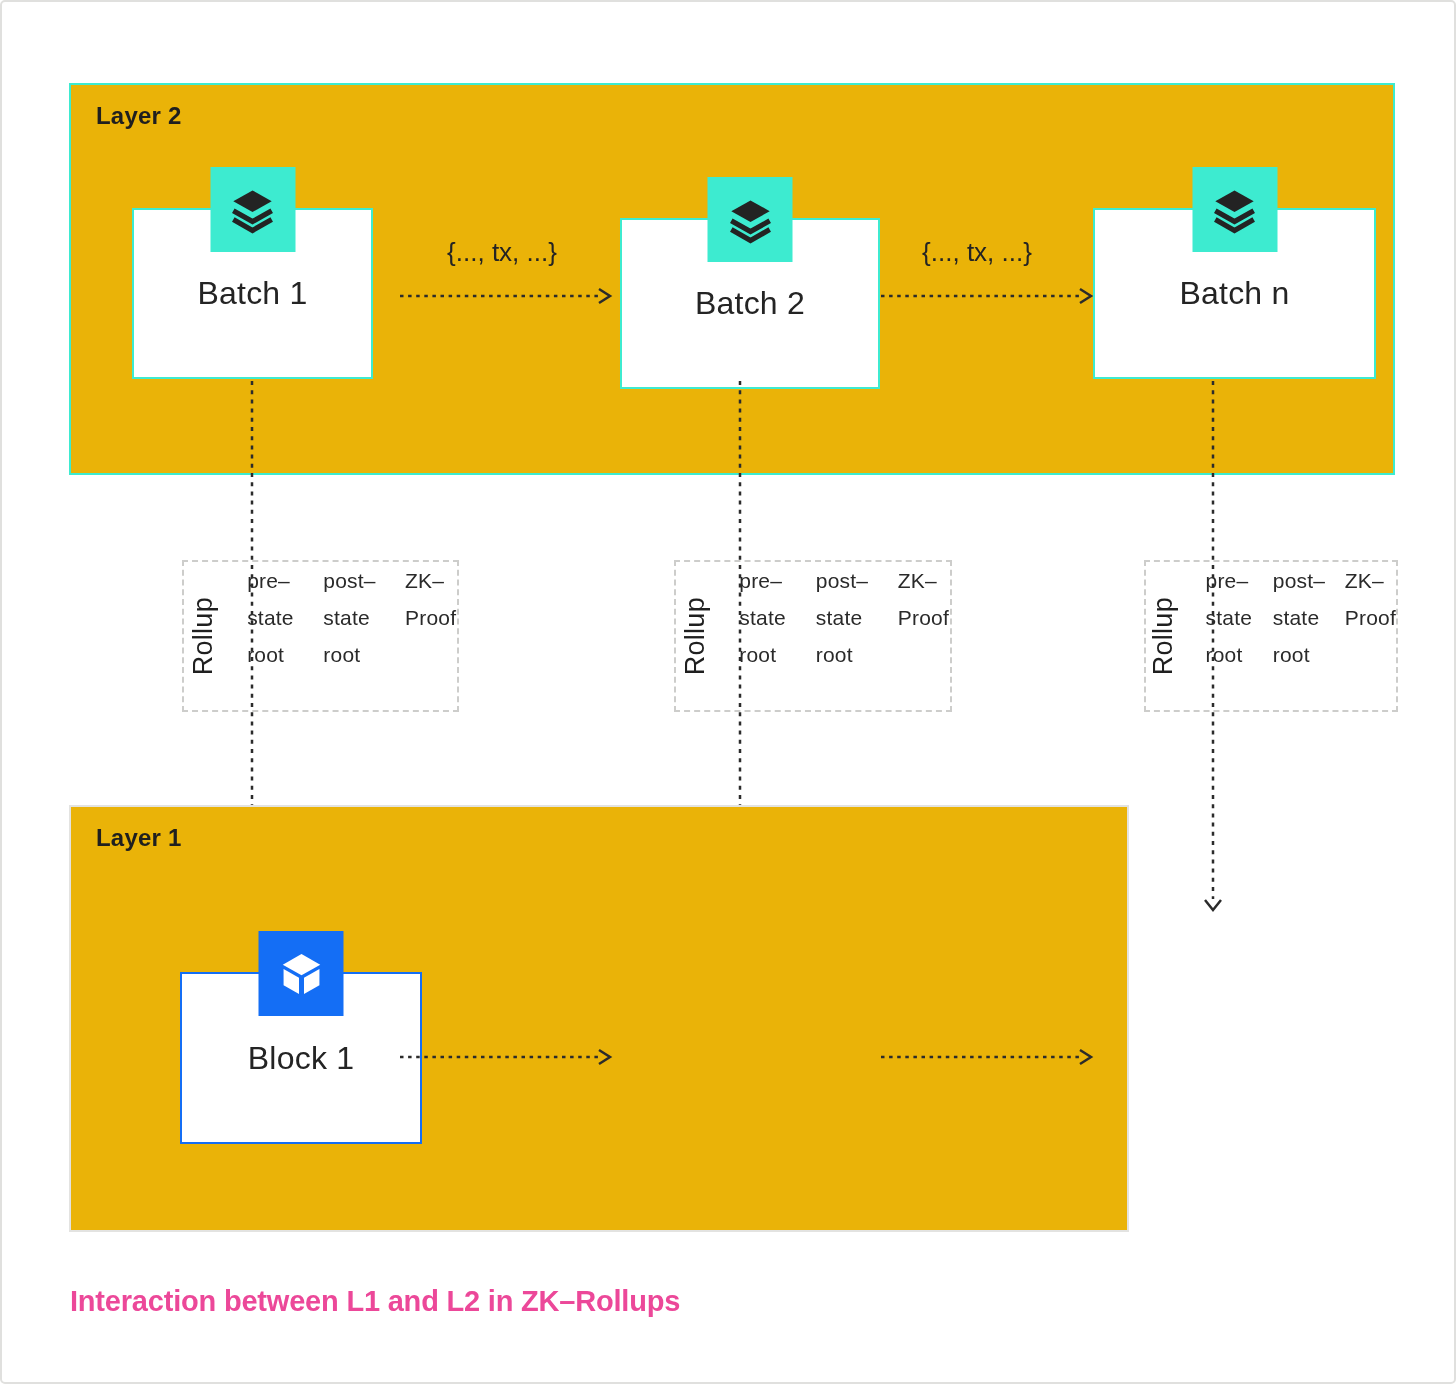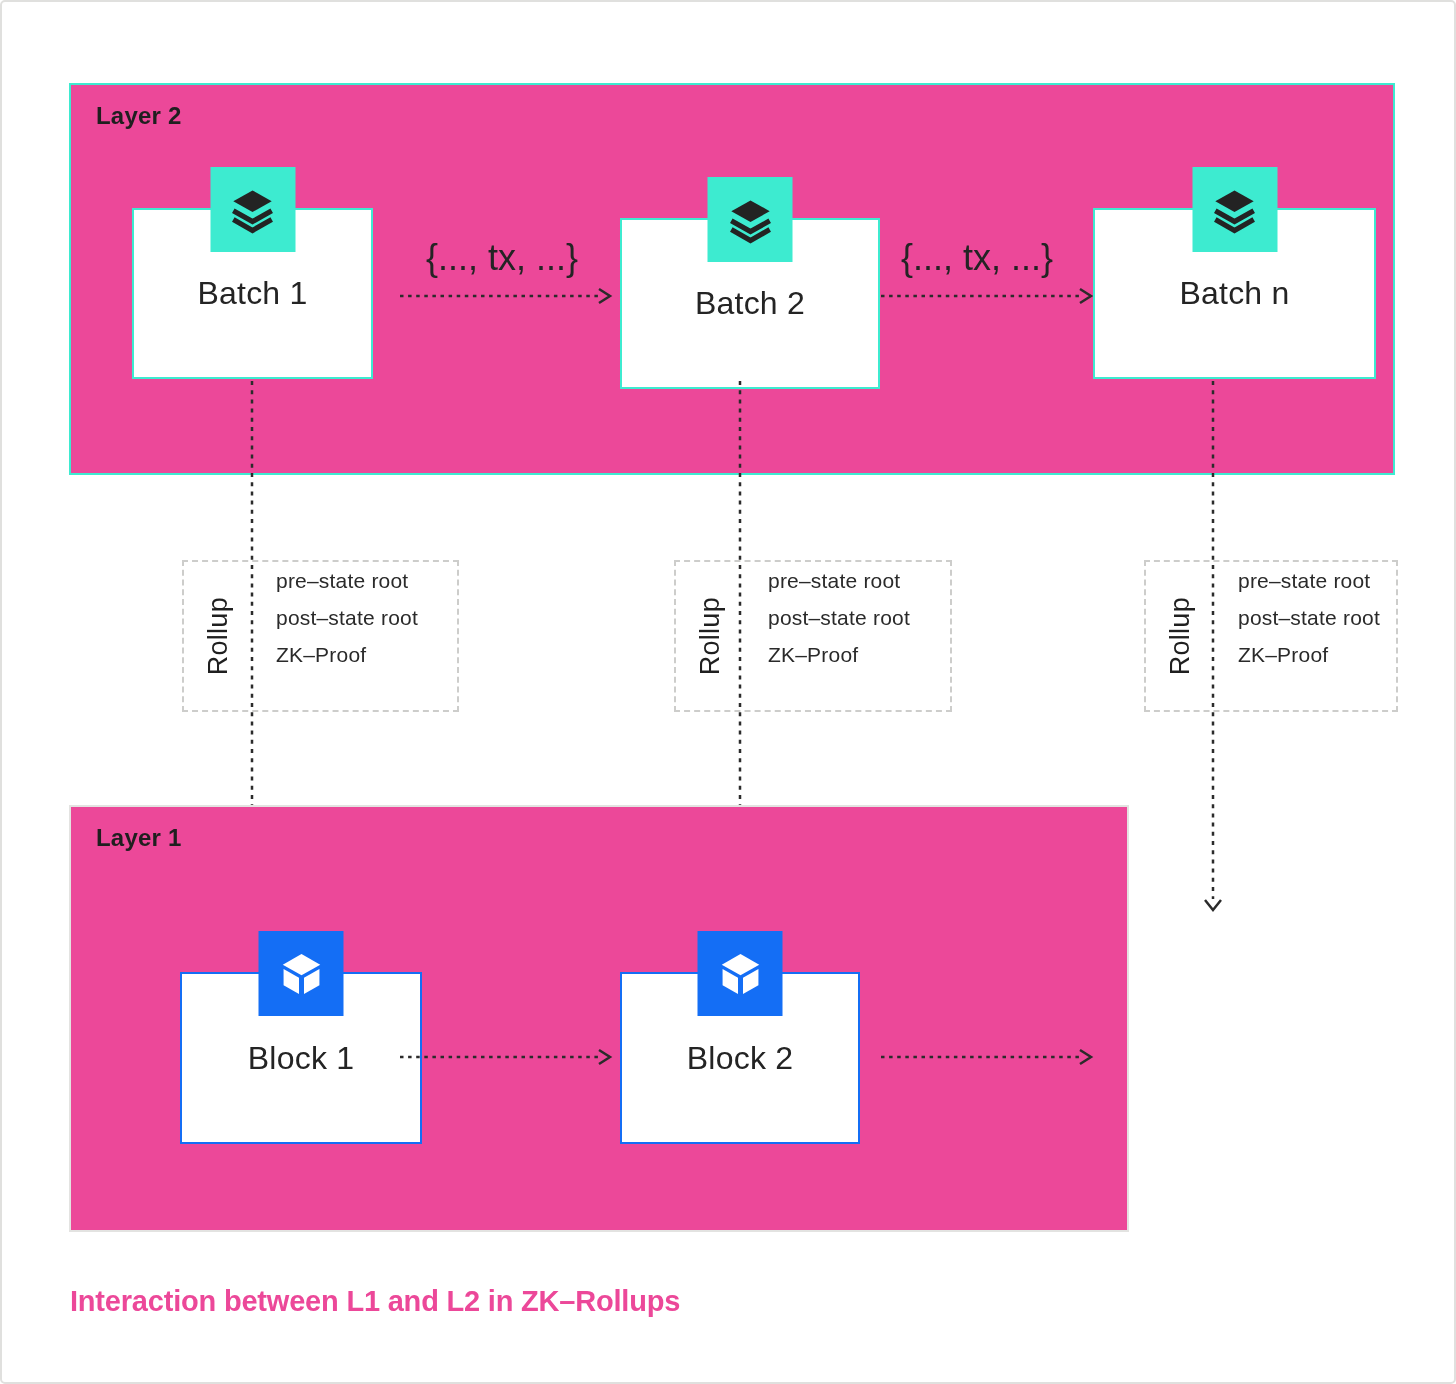--- a/index.html
+++ b/index.html
@@ -10,43 +10,43 @@
     --dash-gray:#CDCDCB;
     --arrow:#2B2B2B;
   }
   *{margin:0;padding:0;box-sizing:border-box;}
   body{background:#ffffff;font-family:"Liberation Sans","DejaVu Sans",sans-serif;color:var(--ink);}
   .canvas{
     position:relative;width:1456px;height:1384px;background:#ffffff;
     border:2px solid #E0E0DE;border-radius:5px;overflow:hidden;
   }
   
-  .panel{position:absolute;background:#ec4899;}
+  .panel{position:absolute;background:#eab308;}
   .panel-l2{left:67px;top:81px;width:1326px;height:392px;border:2px solid var(--teal);}
   .panel-l1{left:67px;top:803px;width:1060px;height:427px;border:2px solid var(--panel-gray);}
   .panel-label{position:absolute;left:25px;top:17px;font-size:24px;font-weight:600;letter-spacing:.2px;color:var(--ink);}
   
   .node{position:absolute;height:171px;background:#ffffff;display:flex;align-items:center;justify-content:center;}
   .node-label{font-size:32px;font-weight:500;color:#242424;letter-spacing:.2px;}
   .node-teal{border:2px solid var(--teal);}
   .node-blue{border:2px solid var(--blue);height:172px;}
   .node-icon{position:absolute;top:-43px;left:50%;transform:translateX(-50%);
     width:85px;height:85px;display:flex;align-items:center;justify-content:center;}
   .icon-teal{background:var(--teal);}
   .icon-blue{background:var(--blue);}
   
   .h-arrow{position:absolute;width:214px;height:18px;}
   .v-arrow{position:absolute;width:24px;height:534px;}
-  .tx-label{position:absolute;width:220px;text-align:center;font-size:36px;color:#242424;}
+  .tx-label{position:absolute;width:220px;text-align:center;font-size:26px;color:#242424;}
   
   .rollup-box{position:absolute;top:558px;height:152px;border:2px dashed var(--dash-gray);
     display:flex;background:transparent;}
   .rollup-side{width:68px;display:flex;align-items:center;justify-content:center;}
   .rollup-rotated{writing-mode:vertical-rl;transform:rotate(180deg);font-size:27px;color:var(--ink);letter-spacing:.3px;}
-  .rollup-lines{display:flex;flex-direction:column;justify-content:flex-start;padding-left:24px;}
+  .rollup-lines{display:flex;flex-direction:row;justify-content:space-between;padding-left:24px;}
   .rollup-line{font-size:21px;line-height:37px;color:#2A2A2A;letter-spacing:.2px;}
   
   .caption{position:absolute;left:68px;top:1283px;font-size:29px;font-weight:700;letter-spacing:-.2px;color:#ec4899;}
 </style>
 </head>
 <body>
 
 <div class="canvas">
 
   <div class="panel panel-l2">
@@ -156,30 +156,20 @@
         </svg>
       </span>
       <span class="node-label">Block 1</span>
     </div>
 
     <svg class="h-arrow" style="left:328px;top:241px;" viewBox="0 0 214 18">
       <line x1="1" y1="9" x2="200" y2="9" stroke="#2B2B2B" stroke-width="2.5" stroke-dasharray="3.5 4.6"></line>
       <polyline points="200,2 211,9 200,16" fill="none" stroke="#2B2B2B" stroke-width="2.5"></polyline>
     </svg>
 
-    <div class="node node-blue" style="left:549px;top:165px;width:240px;">
-      <span class="node-icon icon-blue">
-        <svg width="50" height="50" viewBox="0 0 24 24">
-          <polygon points="12,2.4 21,7.5 12,12.6 3,7.5" fill="#ffffff"></polygon>
-          <polygon points="3.4,9.6 10.8,13.8 10.8,21.6 3.4,17.4" fill="#ffffff"></polygon>
-          <polygon points="20.6,9.6 13.2,13.8 13.2,21.6 20.6,17.4" fill="#ffffff"></polygon>
-        </svg>
-      </span>
-      <span class="node-label">Block 2</span>
-    </div>
 
     <svg class="h-arrow" style="left:809px;top:241px;" viewBox="0 0 214 18">
       <line x1="1" y1="9" x2="200" y2="9" stroke="#2B2B2B" stroke-width="2.5" stroke-dasharray="3.5 4.6"></line>
       <polyline points="200,2 211,9 200,16" fill="none" stroke="#2B2B2B" stroke-width="2.5"></polyline>
     </svg>
 
   </div>
 
   <div class="caption">Interaction between L1 and L2 in ZK–Rollups</div>
 

